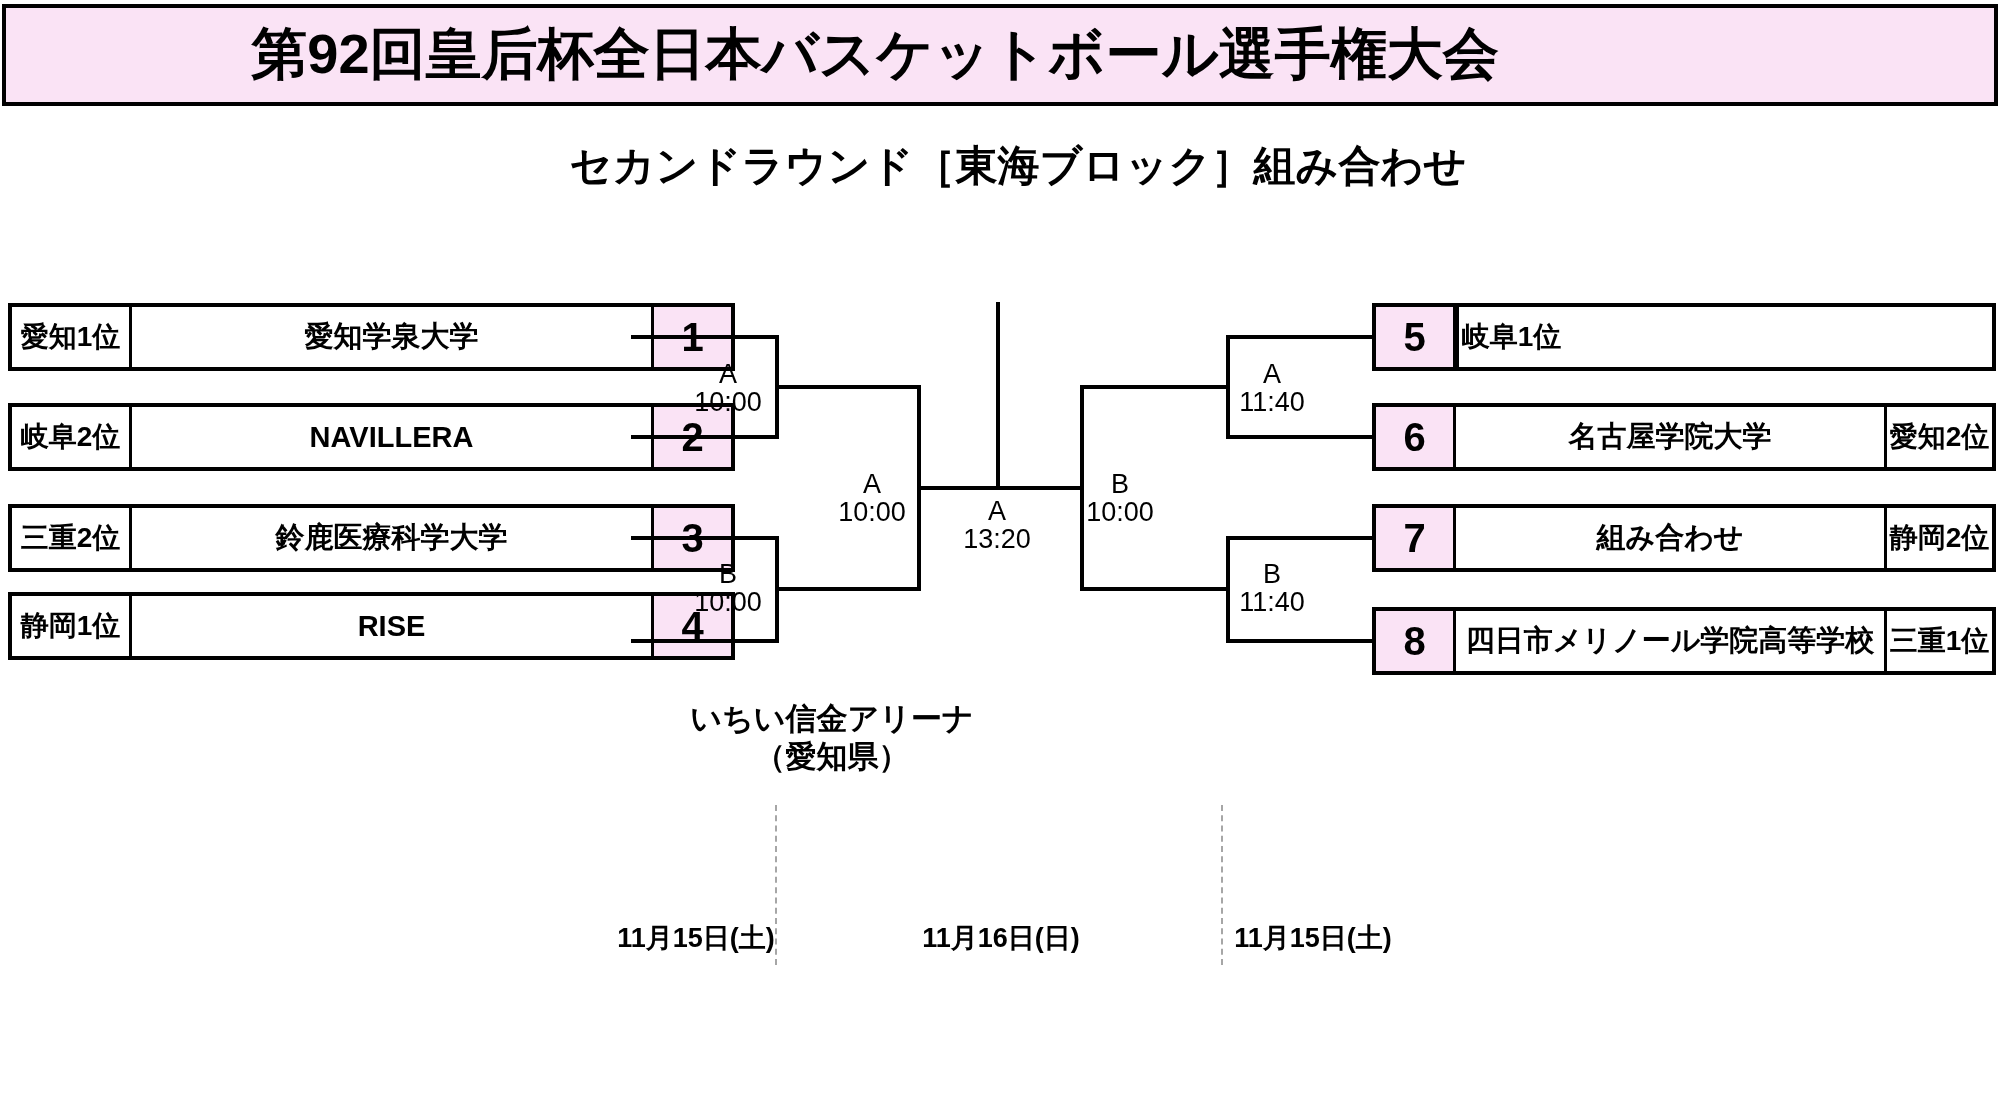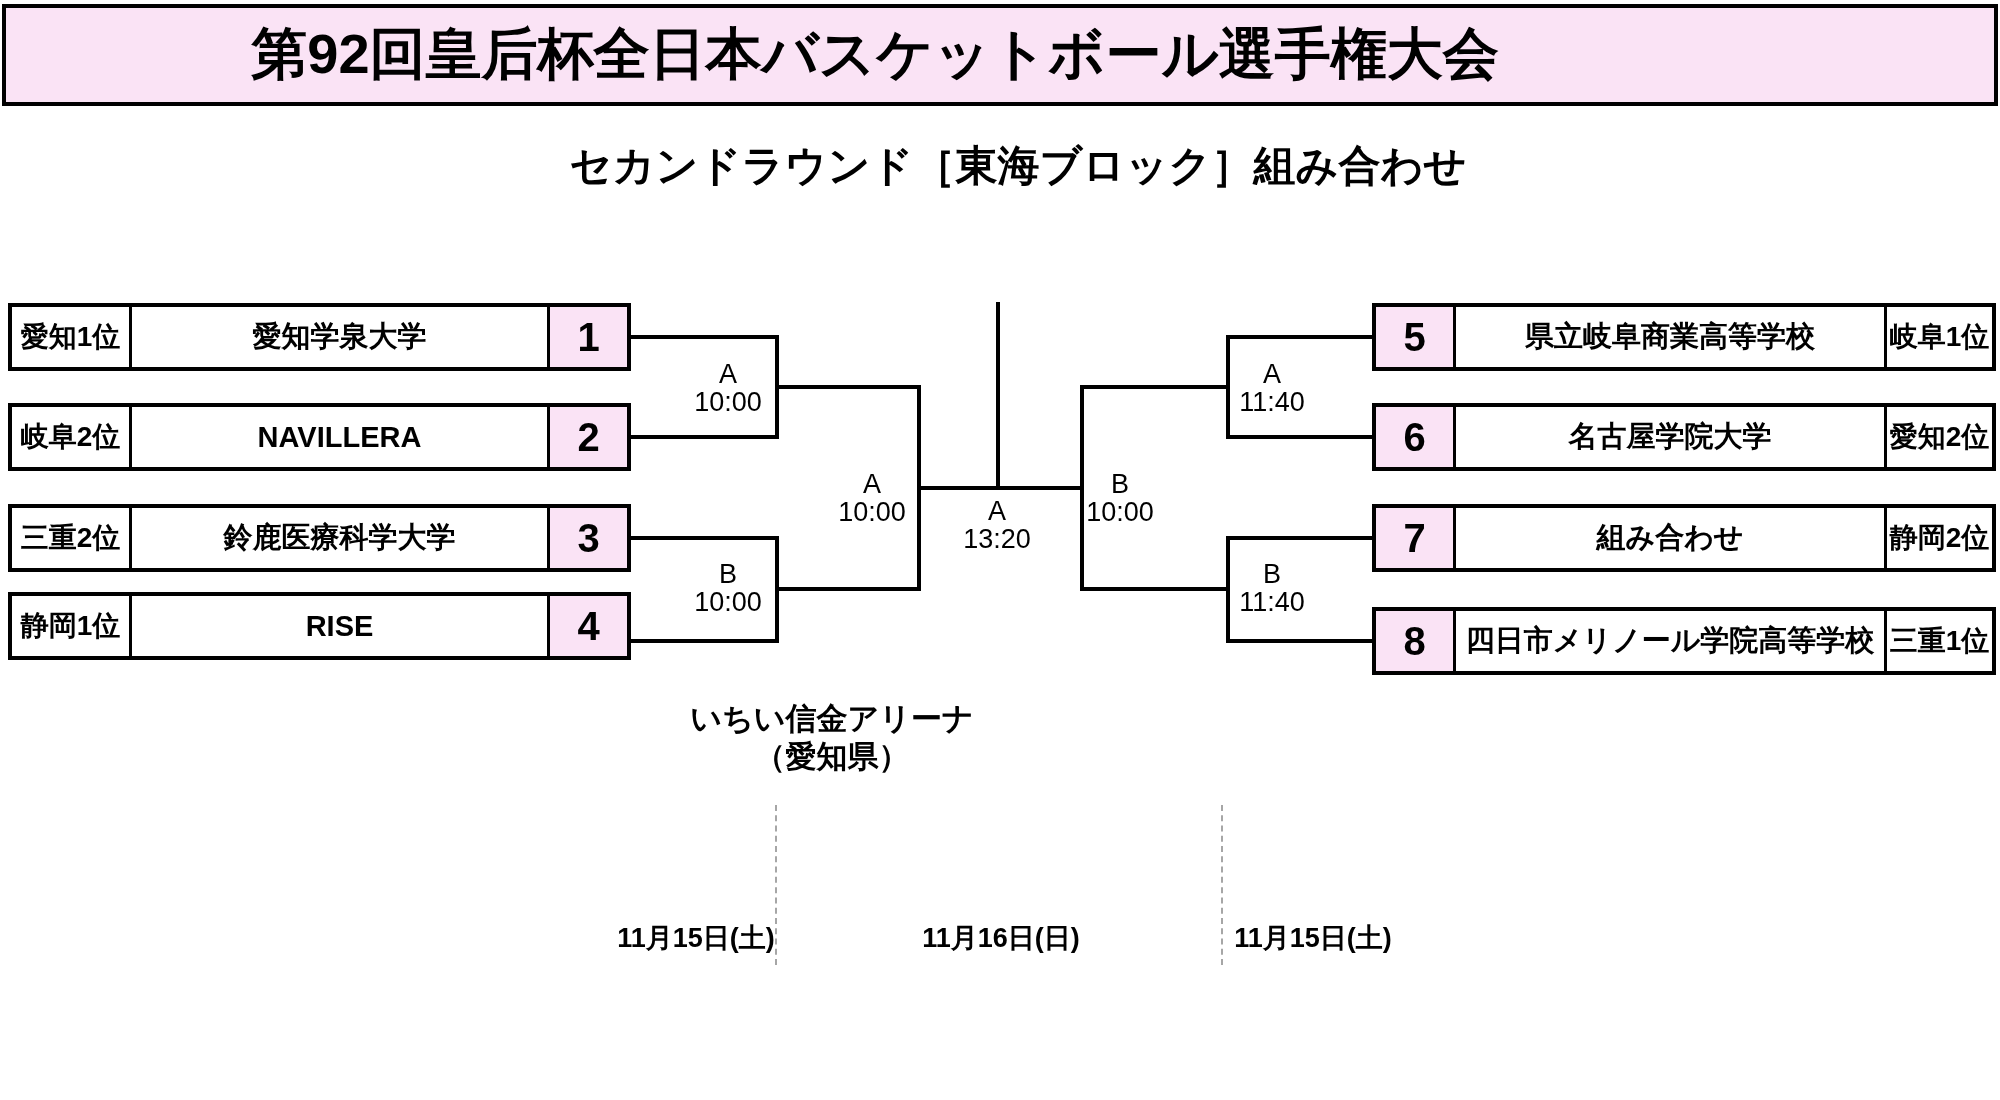--- a/index.html
+++ b/index.html
@@ -20,21 +20,21 @@
   .subtitle {
     position:absolute; left:18px; top:138px; width:2000px; text-align:center;
     font-size:42px; font-weight:bold; color:#000; white-space:nowrap;
   }
 
   
   .tbox {
     position:absolute; height:68px; border:4px solid #000; background:#fff;
     display:flex; align-items:stretch;
   }
-  .tbox.left  { left:8px;    width:623px; }
+  .tbox.left  { left:8px;    width:727px; }
   .tbox.right { left:1372px; width:624px; }
   .cell { display:flex; align-items:center; justify-content:center; white-space:nowrap; }
   .cell.seedL { width:120px; border-right:3px solid #000; font-size:28px; font-weight:bold; }
   .cell.seedR { width:108px; border-left:3px solid #000;  font-size:28px; font-weight:bold; }
   .cell.name  { flex:1; font-size:29px; font-weight:bold; overflow:hidden; }
   .cell.numL  { width:80px; border-left:3px solid #000;  background:#fae3f5; font-size:40px; font-weight:bold; }
   .cell.numR  { width:80px; border-right:3px solid #000; background:#fae3f5; font-size:40px; font-weight:bold; }
 
   
   .hline, .vline { position:absolute; background:#000; }
@@ -89,21 +89,20 @@
     <div class="cell numL">3</div>
   </div>
   <div class="tbox left" style="top:592px;">
     <div class="cell seedL">静岡1位</div>
     <div class="cell name">RISE</div>
     <div class="cell numL">4</div>
   </div>
 
   <div class="tbox right" style="top:303px;">
     <div class="cell numR">5</div>
-    <div class="cell name">県立岐阜商業高等学校</div>
     <div class="cell seedR">岐阜1位</div>
   </div>
   <div class="tbox right" style="top:403px;">
     <div class="cell numR">6</div>
     <div class="cell name">名古屋学院大学</div>
     <div class="cell seedR">愛知2位</div>
   </div>
   <div class="tbox right" style="top:504px;">
     <div class="cell numR">7</div>
     <div class="cell name">組み合わせ</div>

